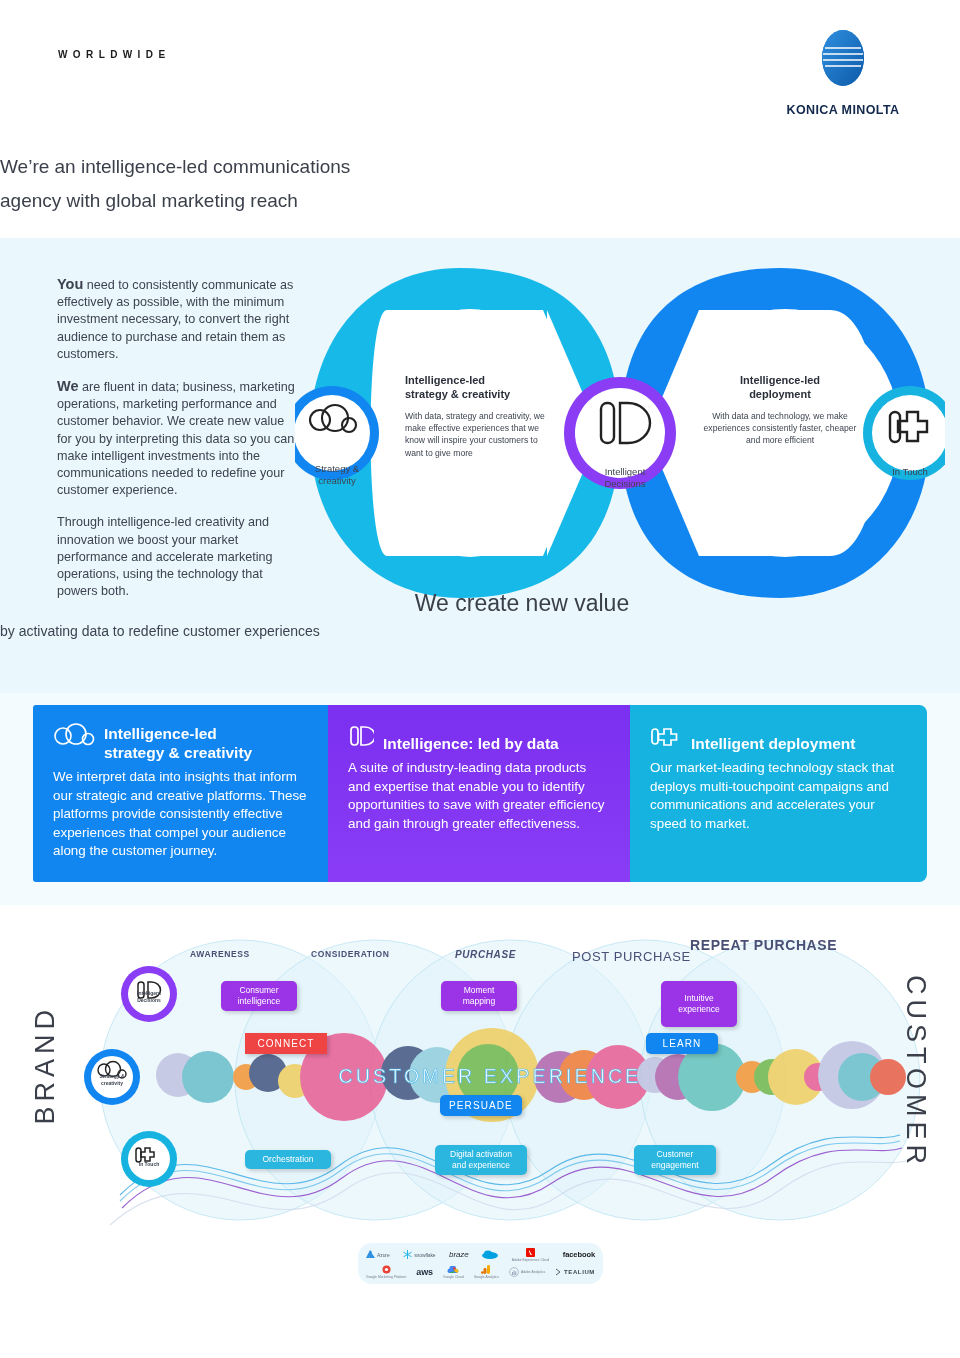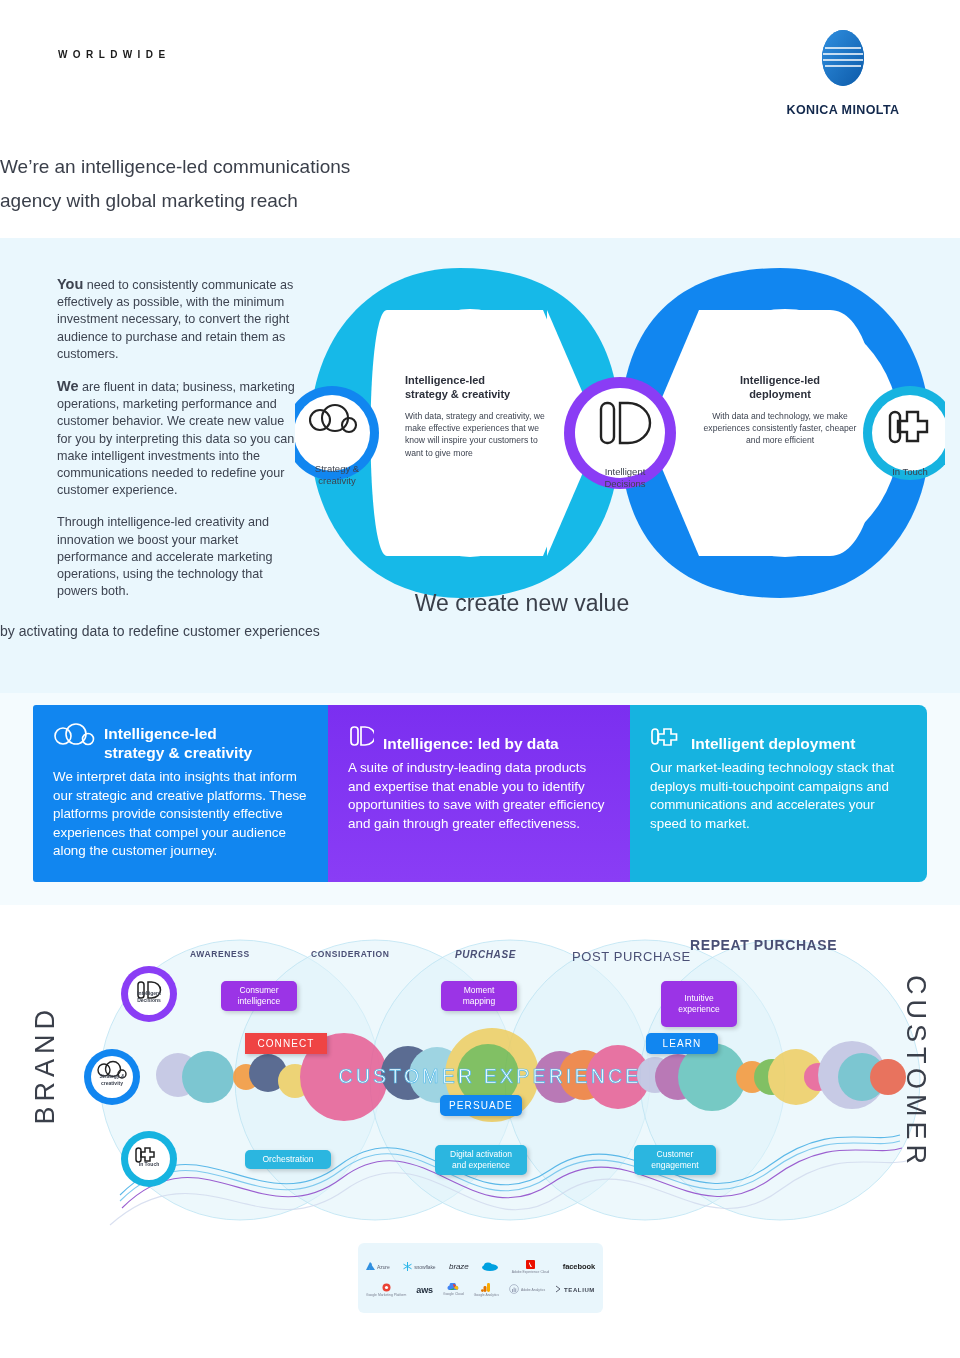--- a/index.html
+++ b/index.html
@@ -58,22 +58,22 @@
   
   .journey { position: absolute; top: 905px; left: 0; width: 960px; height: 400px; background: #fff; }
   .side-label {
     position: absolute; font-size: 27px; letter-spacing: 5px; color: #3a3f4a;
     writing-mode: vertical-rl;
   }
   .side-brand { left: 30px; top: 1005px; transform: rotate(180deg); }
   .side-customer { left: 900px; top: 975px; }
 
   .logo-strip {
-    position: absolute; left: 358px; top: 1243px; width: 245px; height: 70px;
-    background: #e9f6fc; border-radius: 6px;
+    position: absolute; left: 358px; top: 1243px; width: 245px; height: 41px;
+    background: #e9f6fc; border-radius: 14px;
     display: flex; flex-direction: column; justify-content: center; gap: 2px;
     padding: 4px 8px;
   }
   .logo-row { display: flex; align-items: center; justify-content: space-between; height: 21px; }
   .logo-item { font-size: 5px; color: #5a6070; display: flex; align-items: center; gap: 2px; white-space: nowrap; }
   .logo-item .lg-dot { display: inline-block; }
   .lg-txt { font-size: 5px; letter-spacing: -0.1px; }
   .lg-txt.b { font-weight: 700; }
   .lg-cap { font-size: 3.4px; display: block; text-align: center; color: #7b8192; line-height: 4px; }
 </style>

